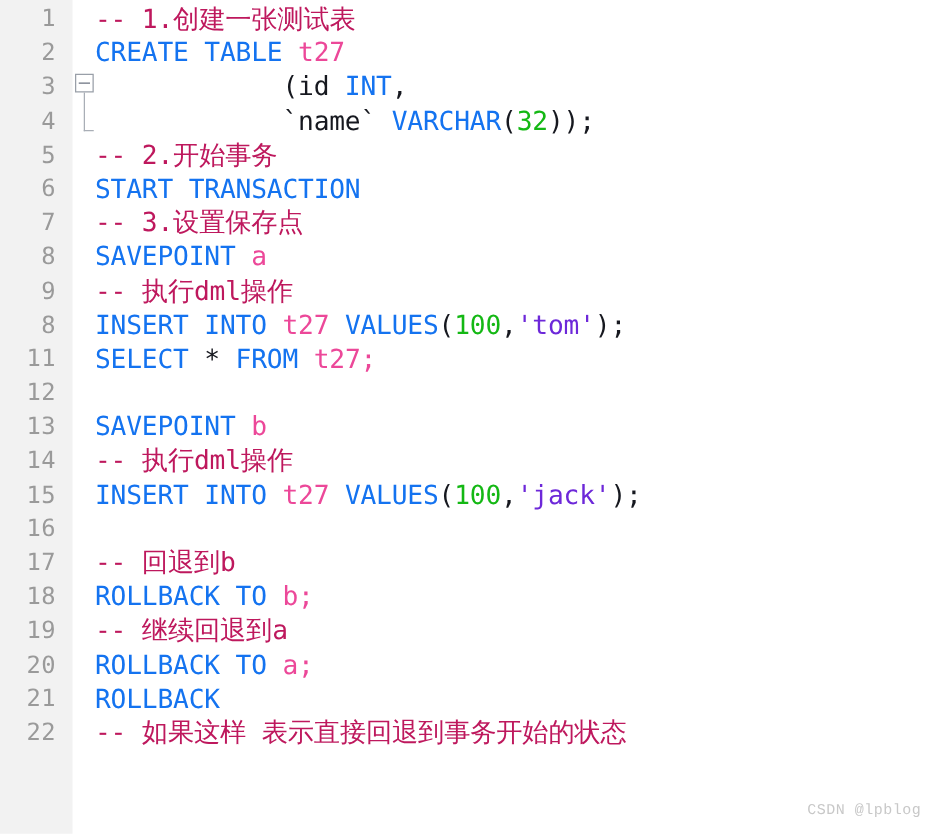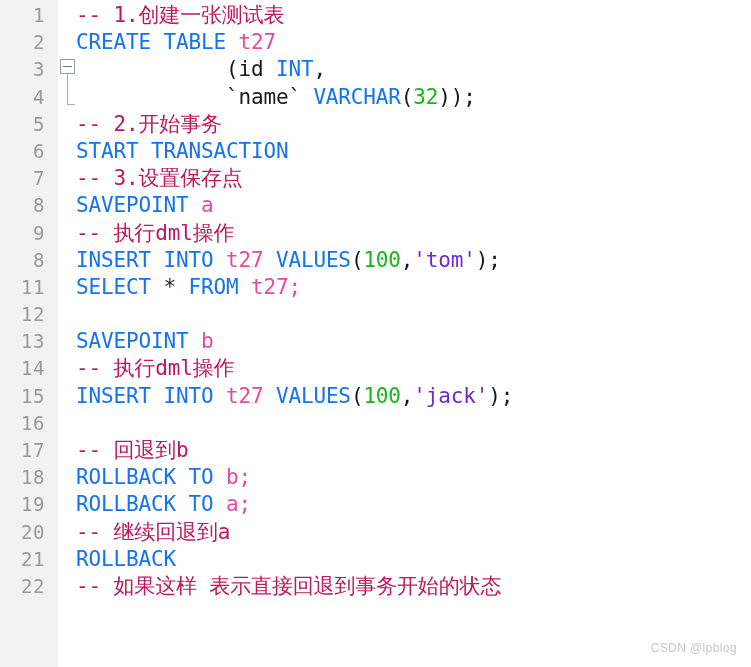--- a/index.html
+++ b/index.html
@@ -122,21 +122,21 @@
   
   .tok-cmt {
     font-family: "DejaVu Sans Mono", "Liberation Mono", monospace;
   }
 
   
   #watermark {
     position: absolute;
     right: 14px;
     bottom: 12px;
-    font-family: Liberation Sans, sans-serif;
+    font-family: Liberation Mono, monospace;
     font-size: 12px;
     color: #c8c8c8;
     letter-spacing: 0.4px;
     user-select: none;
   }
 </style>
 </head>
 <body>
 
 <div id="editor">
@@ -186,21 +186,21 @@
       <div class="code-line"><span class="tok-cmt">-- 执行dml操作</span></div>
       <div class="code-line"><span class="tok-kw">INSERT INTO</span><span class="tok-id"> t27 </span><span class="tok-kw">VALUES</span><span class="tok-pun">(</span><span class="tok-num">100</span><span class="tok-pun">,</span><span class="tok-str">'tom'</span><span class="tok-pun">);</span></div>
       <div class="code-line"><span class="tok-kw">SELECT</span><span class="tok-pun"> * </span><span class="tok-kw">FROM</span><span class="tok-id"> t27;</span></div>
       <div class="code-line">&nbsp;</div>
       <div class="code-line"><span class="tok-kw">SAVEPOINT</span><span class="tok-id"> b</span></div>
       <div class="code-line"><span class="tok-cmt">-- 执行dml操作</span></div>
       <div class="code-line"><span class="tok-kw">INSERT INTO</span><span class="tok-id"> t27 </span><span class="tok-kw">VALUES</span><span class="tok-pun">(</span><span class="tok-num">100</span><span class="tok-pun">,</span><span class="tok-str">'jack'</span><span class="tok-pun">);</span></div>
       <div class="code-line">&nbsp;</div>
       <div class="code-line"><span class="tok-cmt">-- 回退到b</span></div>
       <div class="code-line"><span class="tok-kw">ROLLBACK TO</span><span class="tok-id"> b;</span></div>
+      <div class="code-line"><span class="tok-cmt">-- 继续回退到a</span></div>
       <div class="code-line"><span class="tok-kw">ROLLBACK TO</span><span class="tok-id"> a;</span></div>
-      <div class="code-line"><span class="tok-cmt">-- 继续回退到a</span></div>
       <div class="code-line"><span class="tok-kw">ROLLBACK</span></div>
       <div class="code-line"><span class="tok-cmt">-- 如果这样 表示直接回退到事务开始的状态</span></div>
     </div>
 
   <div id="watermark">CSDN @lpblog</div>
 
 </div>
 
 </body></html>

